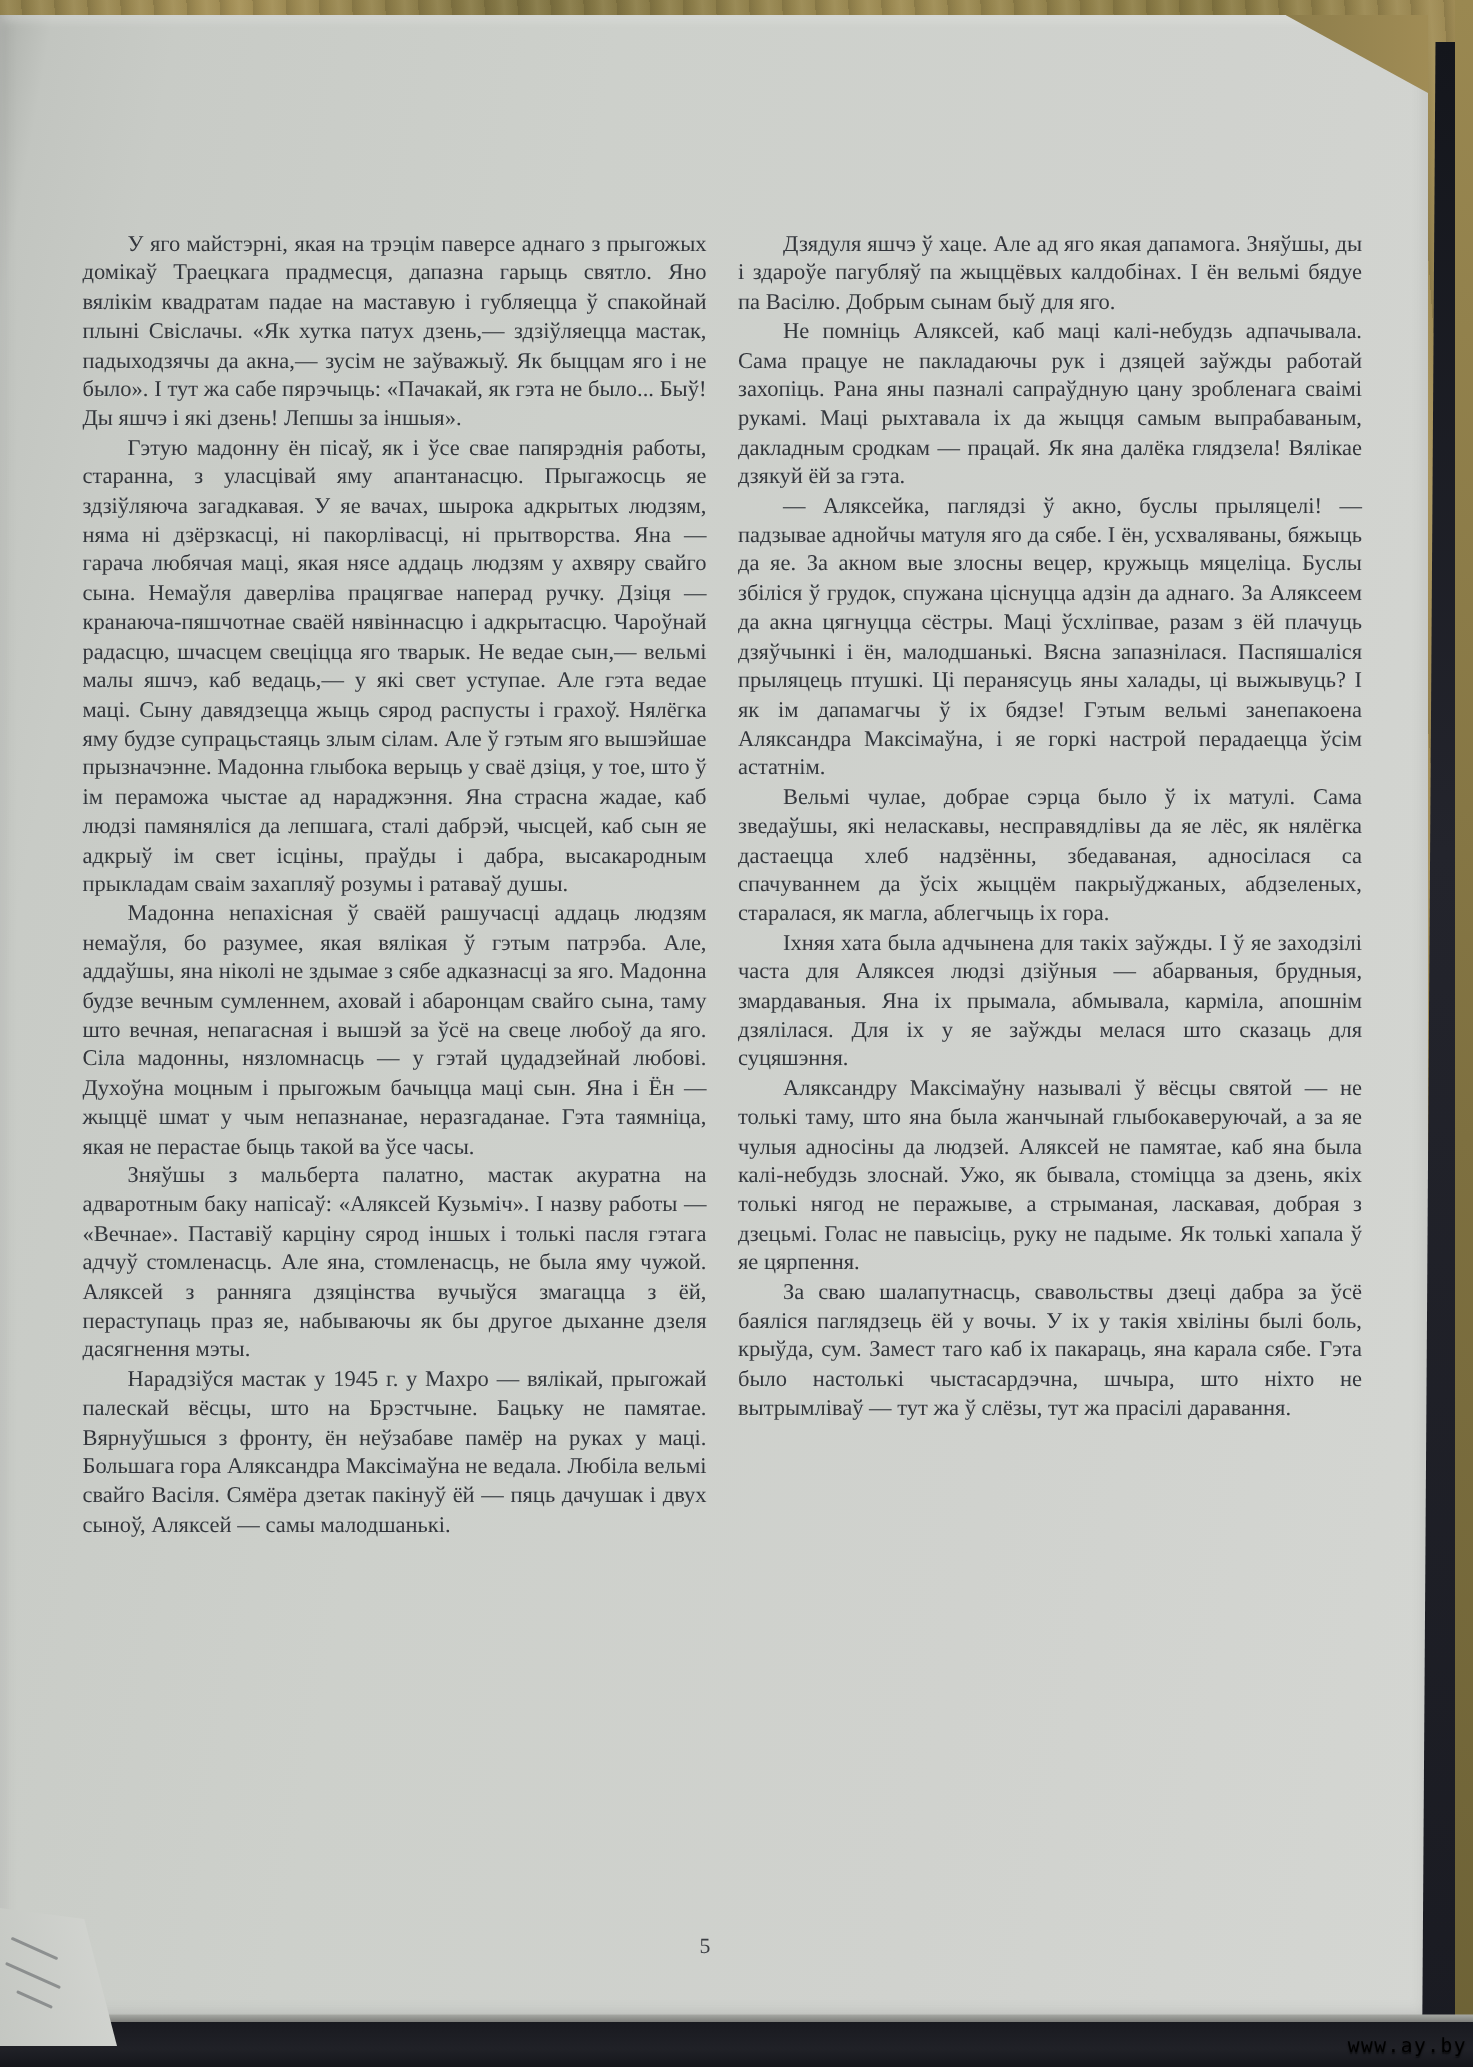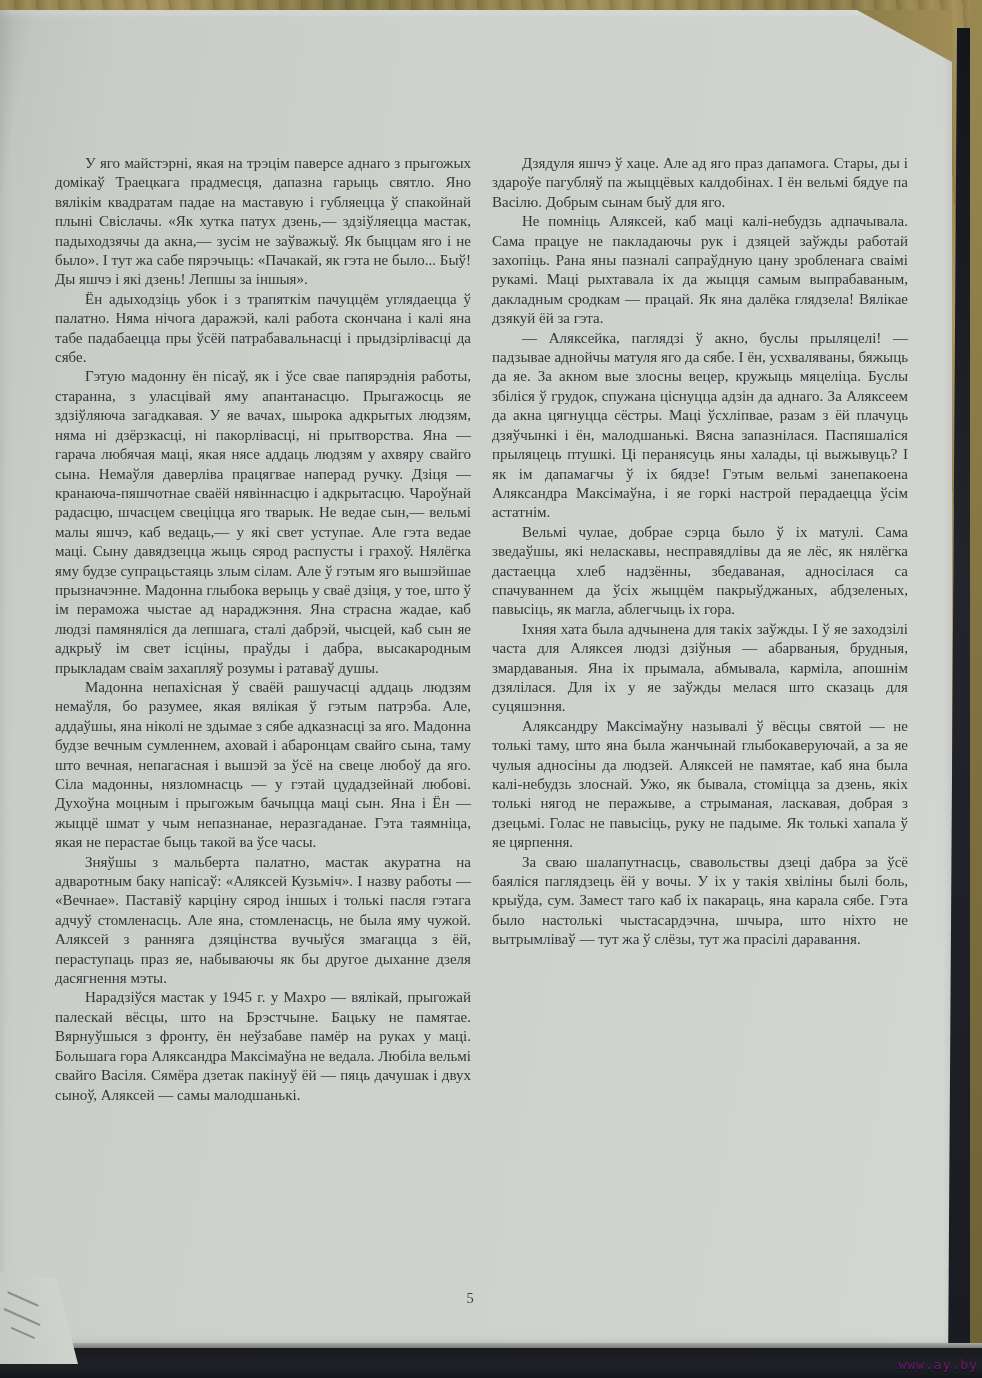--- a/index.html
+++ b/index.html
@@ -72,45 +72,44 @@
 
   .page-number {
     position: absolute; left: 440px; top: 1280px; width: 60px;
     text-align: center; font-size: 14.5px; color: #3a3d42;
   }
 
   .watermark {
     position: absolute; right: 4px; bottom: 6px;
     font-family: "DejaVu Sans Mono", monospace;
     font-size: 13px; letter-spacing: 1px;
-    color: #701a75; text-shadow: 0 1px 1px rgba(0,0,0,0.6);
+    color: #000000; text-shadow: 0 1px 1px rgba(0,0,0,0.6);
   }
 </style>
 </head>
 <body>
 
 <div class="wood-streaks"></div>
 
 <div class="page">
   <div class="corner-turn"></div>
 
   <div class="col col-left">
     <p>У яго майстэрні, якая на трэцім паверсе аднаго з прыгожых домікаў Траецкага прадмесця, дапазна гарыць святло. Яно вялікім квадратам падае на маставую і губляецца ў спакойнай плыні Свіслачы. «Як хутка патух дзень,— здзіўляецца мастак, падыходзячы да акна,— зусім не заўважыў. Як быццам яго і не было». І тут жа сабе пярэчыць: «Пачакай, як гэта не было... Быў! Ды яшчэ і які дзень! Лепшы за іншыя».</p>
-    <p>Ён адыходзіць убок і з трапяткім пачуццём углядаецца ў палатно. Няма нічога даражэй, калі работа скончана і калі яна табе падабаецца пры ўсёй патрабавальнасці і прыдзірлівасці да сябе.</p>
     <p>Гэтую мадонну ён пісаў, як і ўсе свае папярэднія работы, старанна, з уласцівай яму апантанасцю. Прыгажосць яе здзіўляюча загадкавая. У яе вачах, шырока адкрытых людзям, няма ні дзёрзкасці, ні пакорлівасці, ні прытворства. Яна — гарача любячая маці, якая нясе аддаць людзям у ахвяру свайго сына. Немаўля даверліва працягвае наперад ручку. Дзіця — кранаюча-пяшчотнае сваёй нявіннасцю і адкрытасцю. Чароўнай радасцю, шчасцем свеціцца яго тварык. Не ведае сын,— вельмі малы яшчэ, каб ведаць,— у які свет уступае. Але гэта ведае маці. Сыну давядзецца жыць сярод распусты і грахоў. Нялёгка яму будзе супрацьстаяць злым сілам. Але ў гэтым яго вышэйшае прызначэнне. Мадонна глыбока верыць у сваё дзіця, у тое, што ў ім пераможа чыстае ад нараджэння. Яна страсна жадае, каб людзі памяняліся да лепшага, сталі дабрэй, чысцей, каб сын яе адкрыў ім свет ісціны, праўды і дабра, высакародным прыкладам сваім захапляў розумы і ратаваў душы.</p>
     <p>Мадонна непахісная ў сваёй рашучасці аддаць людзям немаўля, бо разумее, якая вялікая ў гэтым патрэба. Але, аддаўшы, яна ніколі не здымае з сябе адказнасці за яго. Мадонна будзе вечным сумленнем, аховай і абаронцам свайго сына, таму што вечная, непагасная і вышэй за ўсё на свеце любоў да яго. Сіла мадонны, нязломнасць — у гэтай цудадзейнай любові. Духоўна моцным і прыгожым бачыцца маці сын. Яна і Ён — жыццё шмат у чым непазнанае, неразгаданае. Гэта таямніца, якая не перастае быць такой ва ўсе часы.</p>
     <p>Зняўшы з мальберта палатно, мастак акуратна на адваротным баку напісаў: «Аляксей Кузьміч». І назву работы — «Вечнае». Паставіў карціну сярод іншых і толькі пасля гэтага адчуў стомленасць. Але яна, стомленасць, не была яму чужой. Аляксей з ранняга дзяцінства вучыўся змагацца з ёй, пераступаць праз яе, набываючы як бы другое дыханне дзеля дасягнення мэты.</p>
     <p>Нарадзіўся мастак у 1945 г. у Махро — вялікай, прыгожай палескай вёсцы, што на Брэстчыне. Бацьку не памятае. Вярнуўшыся з фронту, ён неўзабаве памёр на руках у маці. Большага гора Аляксандра Максімаўна не ведала. Любіла вельмі свайго Васіля. Сямёра дзетак пакінуў ёй — пяць дачушак і двух сыноў, Аляксей — самы малодшанькі.</p>
   </div>
 
   <div class="col col-right">
-    <p>Дзядуля яшчэ ў хаце. Але ад яго праз дапамога. Стары, ды і здароўе пагубляў па жыццёвых калдобінах. І ён вельмі бядуе па Васілю. Добрым сынам быў для яго.</p>
+    <p>Дзядуля яшчэ ў хаце. Але ад яго якая дапамога. Зняўшы, ды і здароўе пагубляў па жыццёвых калдобінах. І ён вельмі бядуе па Васілю. Добрым сынам быў для яго.</p>
     <p>Не помніць Аляксей, каб маці калі-небудзь адпачывала. Сама працуе не пакладаючы рук і дзяцей заўжды работай захопіць. Рана яны пазналі сапраўдную цану зробленага сваімі рукамі. Маці рыхтавала іх да жыцця самым выпрабаваным, дакладным сродкам — працай. Як яна далёка глядзела! Вялікае дзякуй ёй за гэта.</p>
     <p>— Аляксейка, паглядзі ў акно, буслы прыляцелі! — падзывае аднойчы матуля яго да сябе. І ён, усхваляваны, бяжыць да яе. За акном вые злосны вецер, кружыць мяцеліца. Буслы збіліся ў грудок, спужана ціснуцца адзін да аднаго. За Аляксеем да акна цягнуцца сёстры. Маці ўсхліпвае, разам з ёй плачуць дзяўчынкі і ён, малодшанькі. Вясна запазнілася. Паспяшаліся прыляцець птушкі. Ці перанясуць яны халады, ці выжывуць? І як ім дапамагчы ў іх бядзе! Гэтым вельмі занепакоена Аляксандра Максімаўна, і яе горкі настрой перадаецца ўсім астатнім.</p>
-    <p>Вельмі чулае, добрае сэрца было ў іх матулі. Сама зведаўшы, які неласкавы, несправядлівы да яе лёс, як нялёгка дастаецца хлеб надзённы, збедаваная, адносілася са спачуваннем да ўсіх жыццём пакрыўджаных, абдзеленых, павысіць, як магла, аблегчыць іх гора.</p>
+    <p>Вельмі чулае, добрае сэрца было ў іх матулі. Сама зведаўшы, які неласкавы, несправядлівы да яе лёс, як нялёгка дастаецца хлеб надзённы, збедаваная, адносілася са спачуваннем да ўсіх жыццём пакрыўджаных, абдзеленых, старалася, як магла, аблегчыць іх гора.</p>
     <p>Іхняя хата была адчынена для такіх заўжды. І ў яе заходзілі часта для Аляксея людзі дзіўныя — абарваныя, брудныя, змардаваныя. Яна іх прымала, абмывала, карміла, апошнім дзялілася. Для іх у яе заўжды мелася што сказаць для суцяшэння.</p>
     <p>Аляксандру Максімаўну называлі ў вёсцы святой — не толькі таму, што яна была жанчынай глыбокаверуючай, а за яе чулыя адносіны да людзей. Аляксей не памятае, каб яна была калі-небудзь злоснай. Ужо, як бывала, стоміцца за дзень, якіх толькі нягод не перажыве, а стрыманая, ласкавая, добрая з дзецьмі. Голас не павысіць, руку не падыме. Як толькі хапала ў яе цярпення.</p>
     <p>За сваю шалапутнасць, свавольствы дзеці дабра за ўсё баяліся паглядзець ёй у вочы. У іх у такія хвіліны былі боль, крыўда, сум. Замест таго каб іх пакараць, яна карала сябе. Гэта было настолькі чыстасардэчна, шчыра, што ніхто не вытрымліваў — тут жа ў слёзы, тут жа прасілі даравання.</p>
   </div>
 
   <div class="page-number">5</div>
 </div>
 
 <div class="cover-right"></div>
 <div class="wood-sliver-right"></div>

